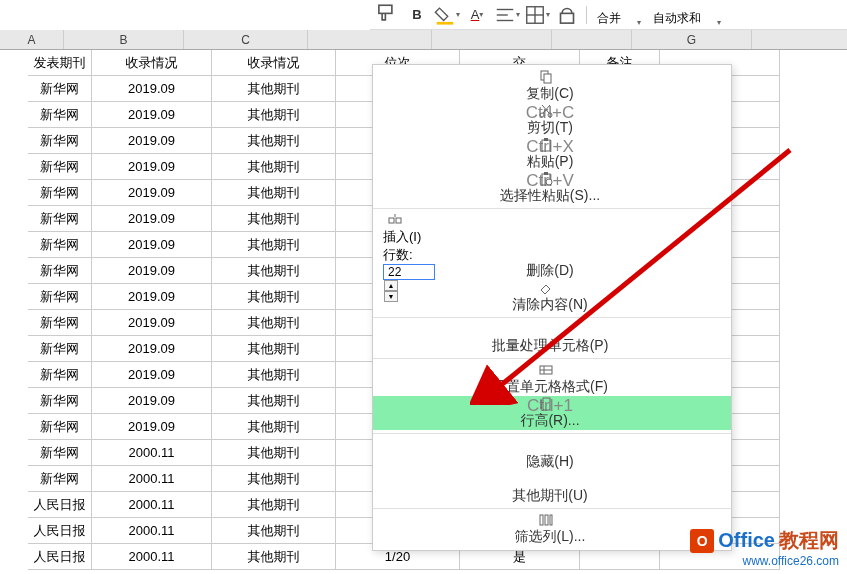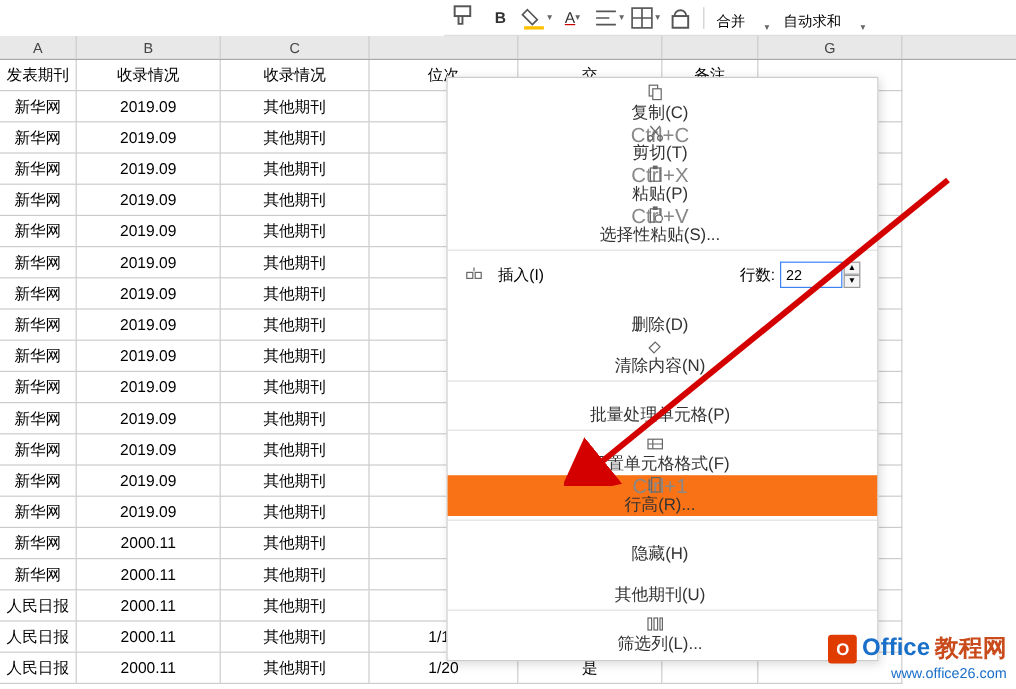--- a/index.html
+++ b/index.html
@@ -84,20 +84,21 @@
     .grid {
       position: absolute;
       top: 50px;
       left: 0;
       right: 0;
       bottom: 0;
     }
     .grid-row {
       display: flex;
       height: 26px;
+      margin-left: 28px;
     }
     .cell {
       border-right: 1px solid #ccc;
       border-bottom: 1px solid #ccc;
       text-align: center;
       line-height: 26px;
       font-size: 13px;
       overflow: hidden;
       white-space: nowrap;
     }
@@ -117,39 +118,40 @@
     .menu-item {
       display: flex;
       align-items: center;
       height: 34px;
       padding: 0 14px 0 10px;
       cursor: pointer;
       font-size: 14px;
       color: #333;
       flex-direction: column;
     }
-    .menu-item.highlight { background: #f97316; }
+    .menu-item.highlight { background: #86efac; }
     .menu-icon {
       width: 24px;
       height: 20px;
       display: flex;
       align-items: center;
       justify-content: center;
       margin-right: 8px;
       color: #666;
     }
     .menu-icon svg { width: 16px; height: 16px; }
     .menu-label { flex: 1; }
     .menu-shortcut { color: #888; font-size: 17px; }
     .menu-sep { height: 1px; background: #e0e0e0; margin: 3px 0; }
     .insert-row {
       display: flex;
-      align-items: center;
+      align-items: flex-start;
       height: 34px;
       padding: 0 14px 0 10px;
+      flex-direction: column;
     }
     .insert-label { margin-right: auto; }
     .rows-label { font-size: 13px; margin-right: 4px; }
     .rows-input {
       width: 52px;
       height: 22px;
       border: 1px solid #3b82f6;
       font-size: 12px;
       padding: 0 4px;
       text-align: left;

